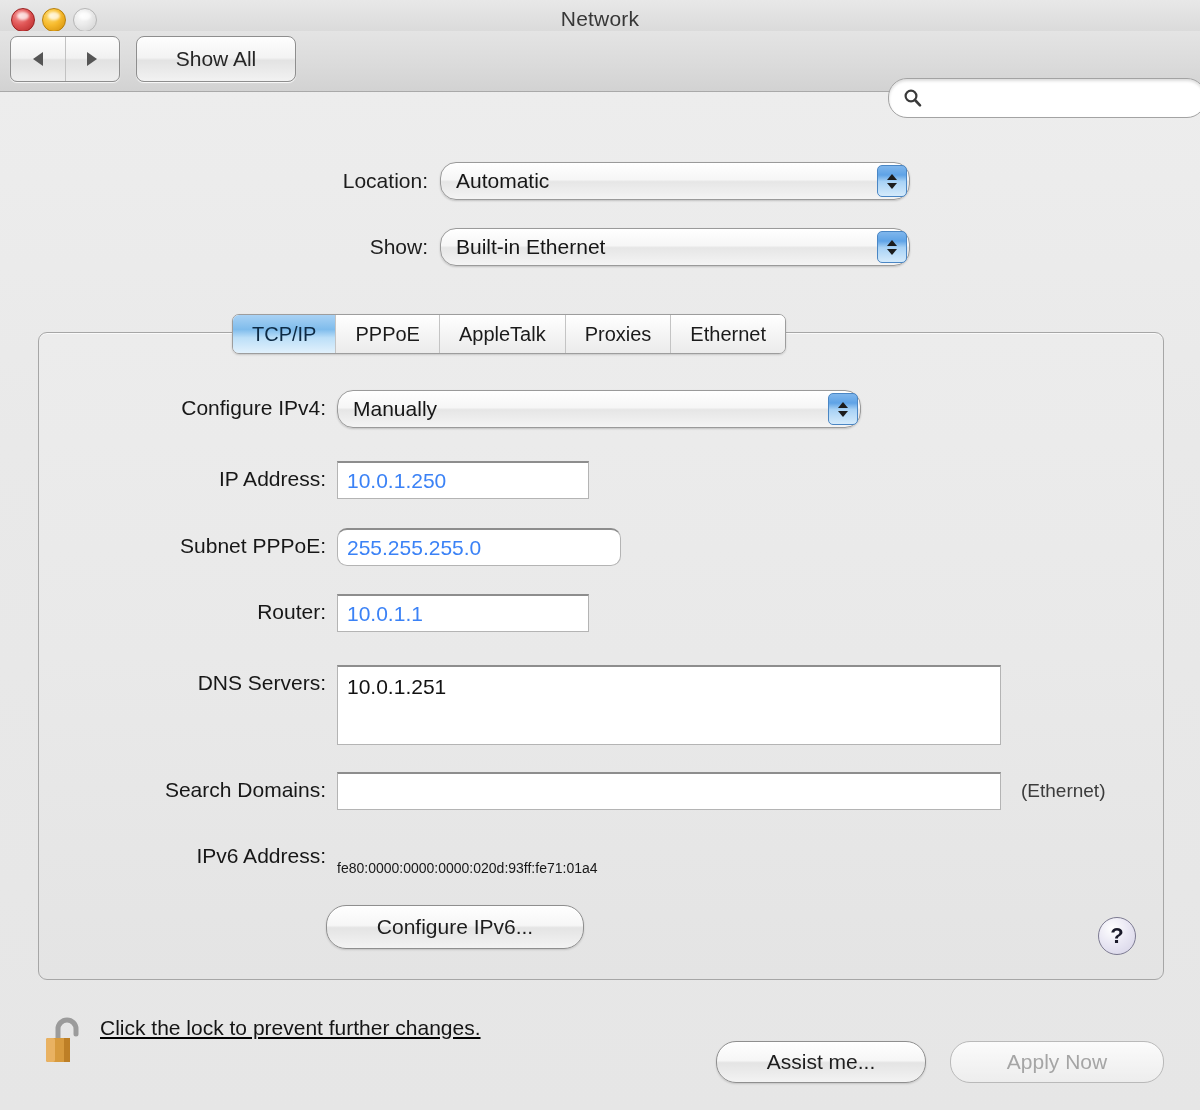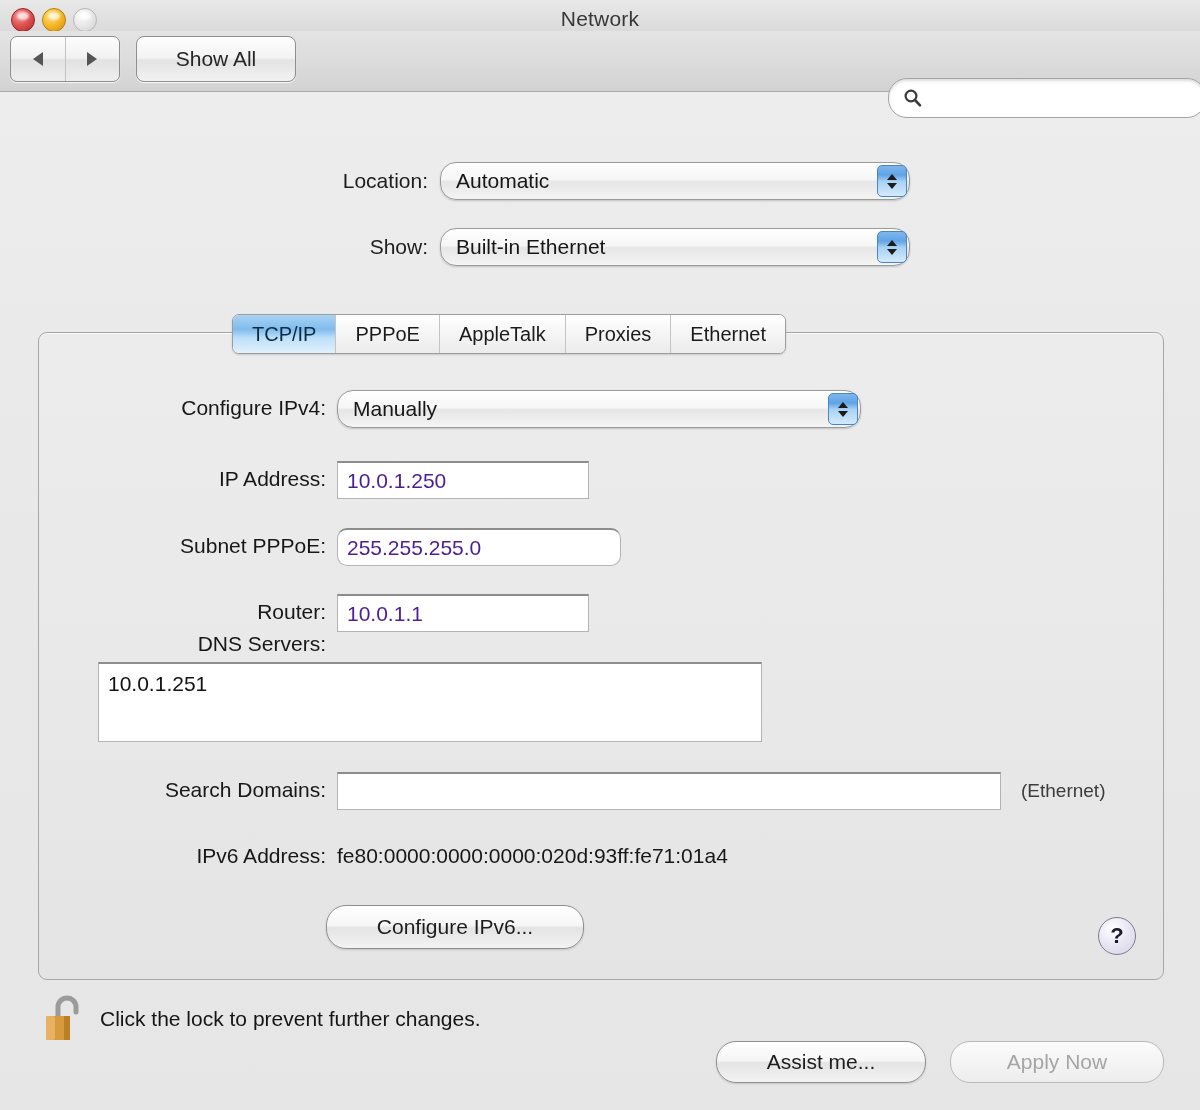--- a/index.html
+++ b/index.html
@@ -264,21 +264,21 @@
     color: #171717;
     padding-right: 11px;
     line-height: 36px;
   }
   .textfield {
     background: #ffffff;
     border: 1px solid #b4b4b4;
     border-top: 2px solid #8d8d8d;
     box-sizing: border-box;
     font-size: 21px;
-    color: #4c1d95;
+    color: #3b82f6;
     padding: 0 9px;
     line-height: 36px;
     height: 38px;
     overflow: hidden;
     white-space: nowrap;
   }
   .textarea {
     background: #ffffff;
     border: 1px solid #b4b4b4;
     border-top: 2px solid #8d8d8d;
@@ -290,24 +290,25 @@
     overflow: hidden;
   }
   .optional {
     font-size: 19px;
     color: #3c3c3c;
     line-height: 38px;
     padding-left: 20px;
     white-space: nowrap;
   }
   .statictext {
-    font-size: 21px;
+    font-size: 14px;
     color: #171717;
     line-height: 36px;
     white-space: nowrap;
+    margin-top: 12px;
   }
 
   
   .pillbtn {
     border: 1px solid #8f8f8f;
     border-radius: 20px;
     background: linear-gradient(to bottom, #ffffff 0%, #f6f6f6 46%, #e4e4e4 52%, #f3f3f3 100%);
     box-shadow: 0 1px 2px rgba(0,0,0,0.15), inset 0 1px 0 #fff;
     display: flex;
     align-items: center;
@@ -341,23 +342,24 @@
     justify-content: center;
     font-size: 22px;
     font-weight: bold;
     color: #1a1a2a;
     box-sizing: border-box;
   }
 
   
   #lock-area {
     position: absolute;
-    left: 42px; top: 994px;
-    display: flex;
-    align-items: center;
+    left: 42px; top: 1016px;
+    display: flex;
+    align-items: flex-start;
+    text-decoration: underline;
   }
   #lock-icon { width: 44px; height: 50px; position: relative; }
   #lock-label {
     font-size: 21px;
     color: #151515;
     padding-left: 14px;
     white-space: nowrap;
   }
 
   #assist-button {
@@ -472,21 +474,21 @@
   <div class="formrow" style="left:98px; top:528px;">
     <div class="flabel">Subnet PPPoE:</div>
     <div class="textfield" style="width:284px;border-radius:10px;">255.255.255.0</div>
   </div>
 
   <div class="formrow" style="left:98px; top:594px;">
     <div class="flabel">Router:</div>
     <div class="textfield" style="width:252px;">10.0.1.1</div>
   </div>
 
-  <div class="formrow" style="left:98px; top:626px;flex-direction:column;">
+  <div class="formrow" style="left:98px; top:665px;">
     <div class="flabel">DNS Servers:</div>
     <div class="textarea" style="width:664px; height:80px;">10.0.1.251</div>
   </div>
 
   <div class="formrow" style="left:98px; top:772px;">
     <div class="flabel">Search Domains:</div>
     <div class="textfield" style="width:664px;"></div>
     <div class="optional">(Ethernet)</div>
   </div>
 

